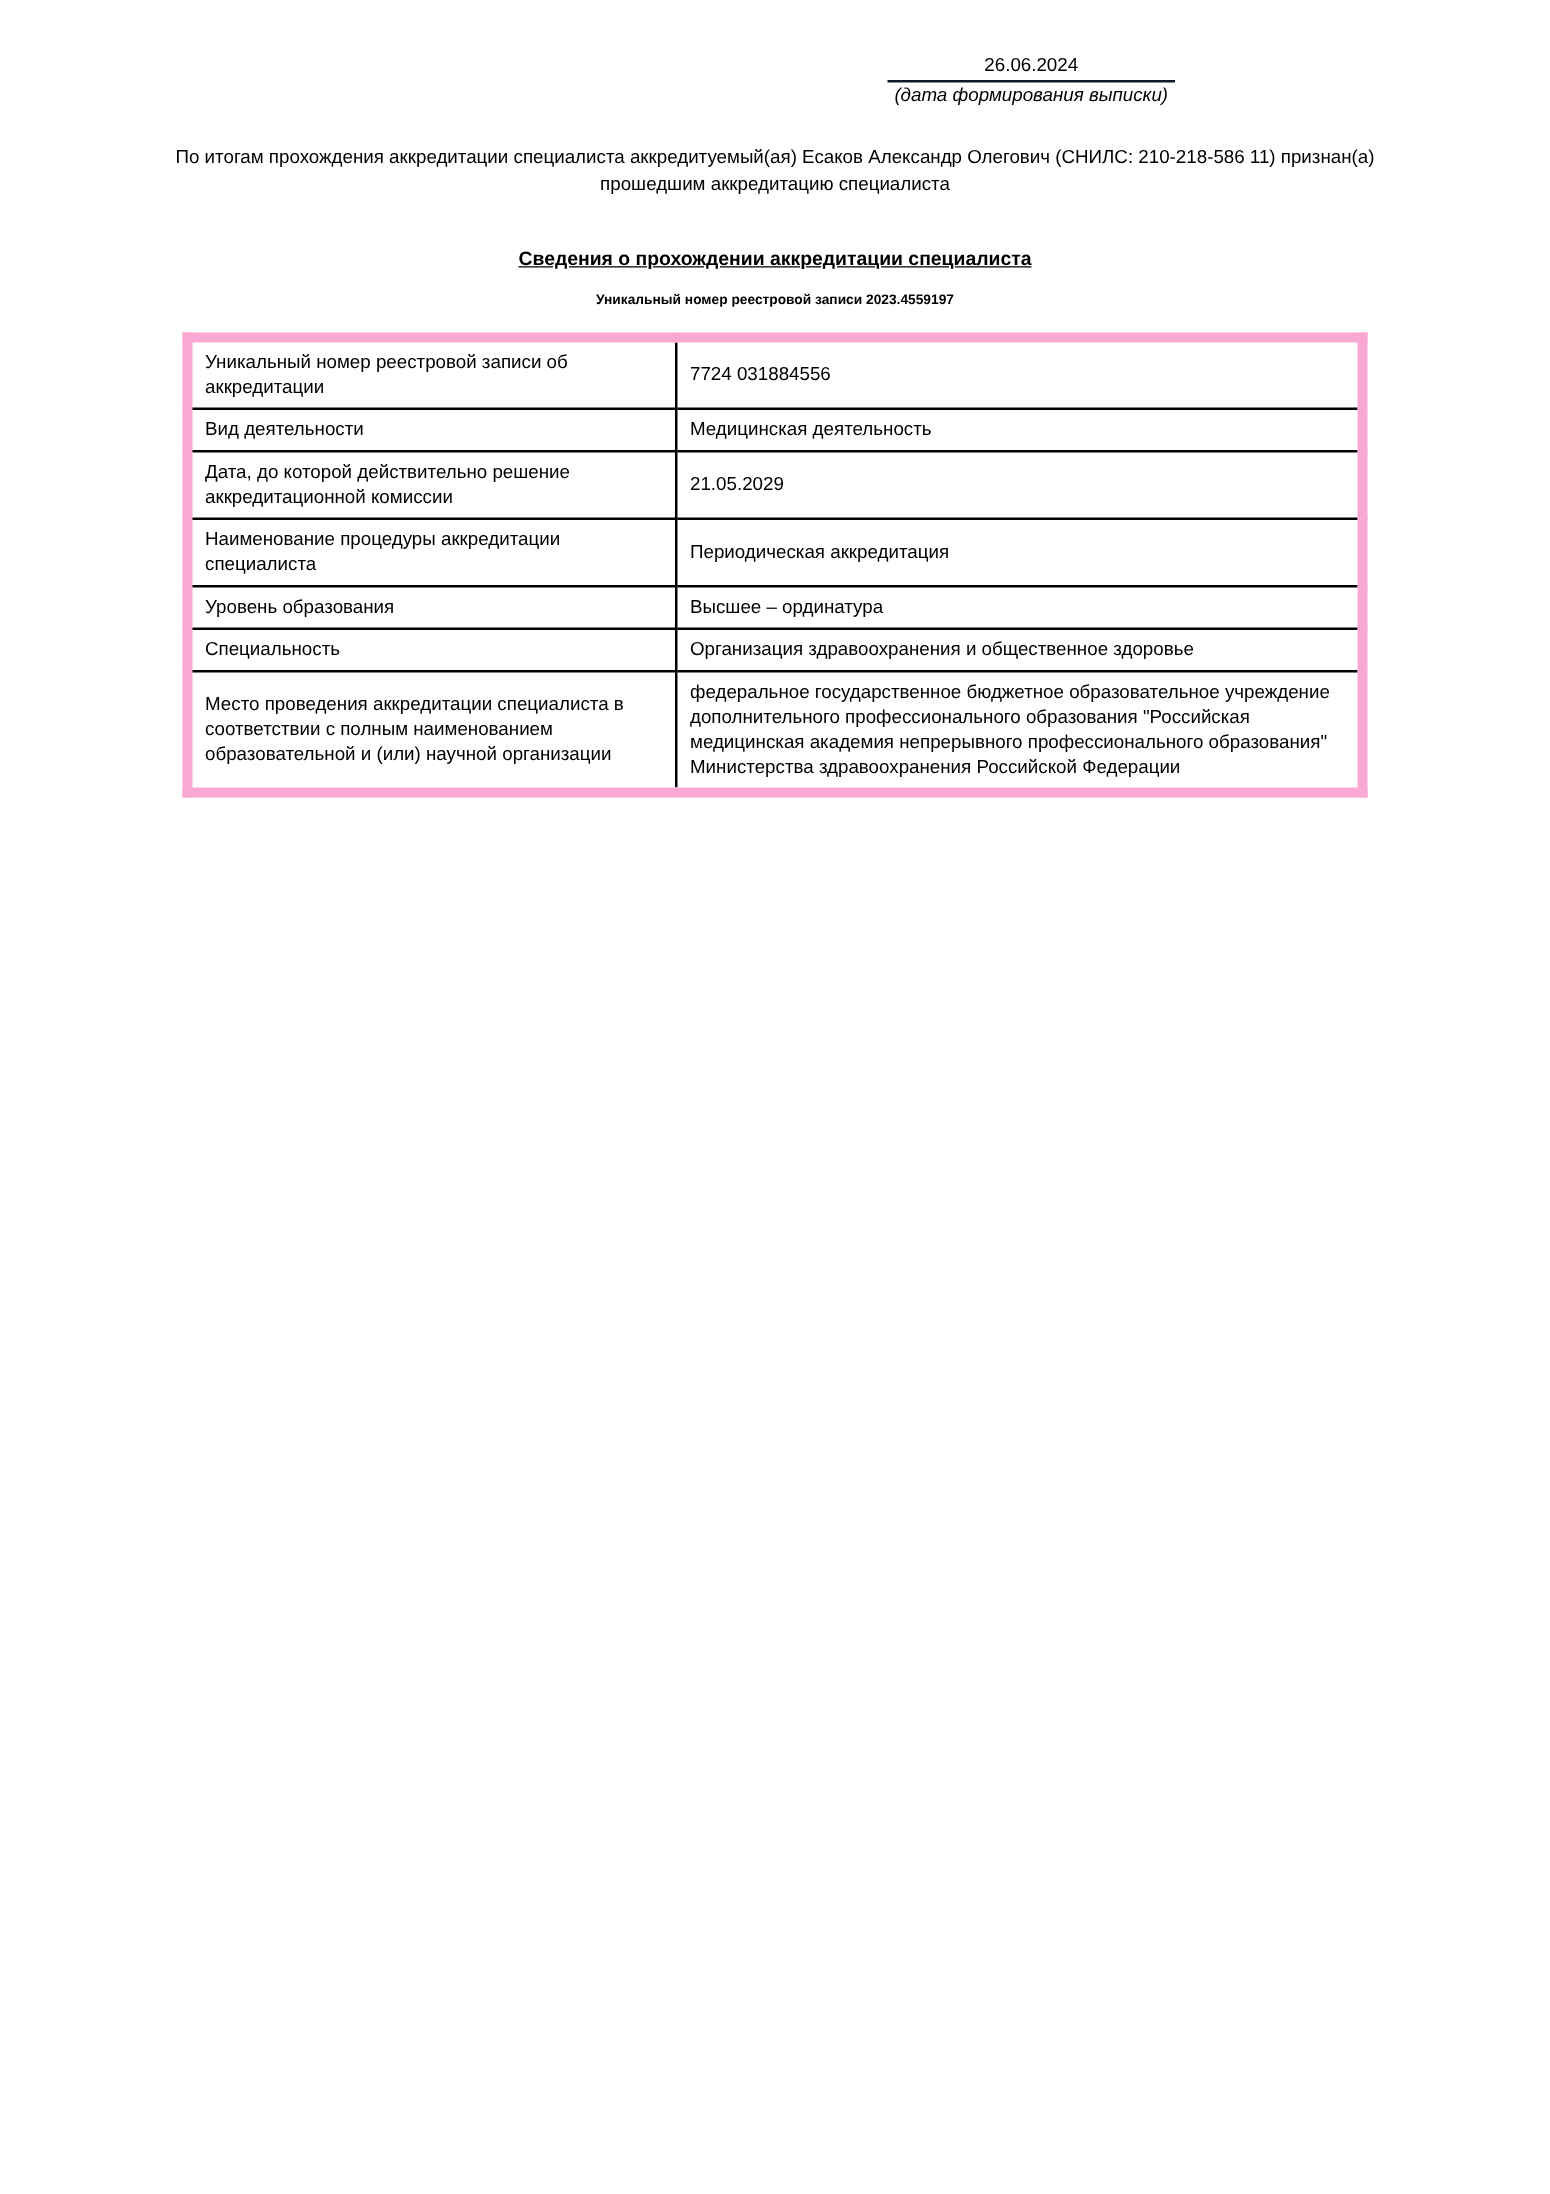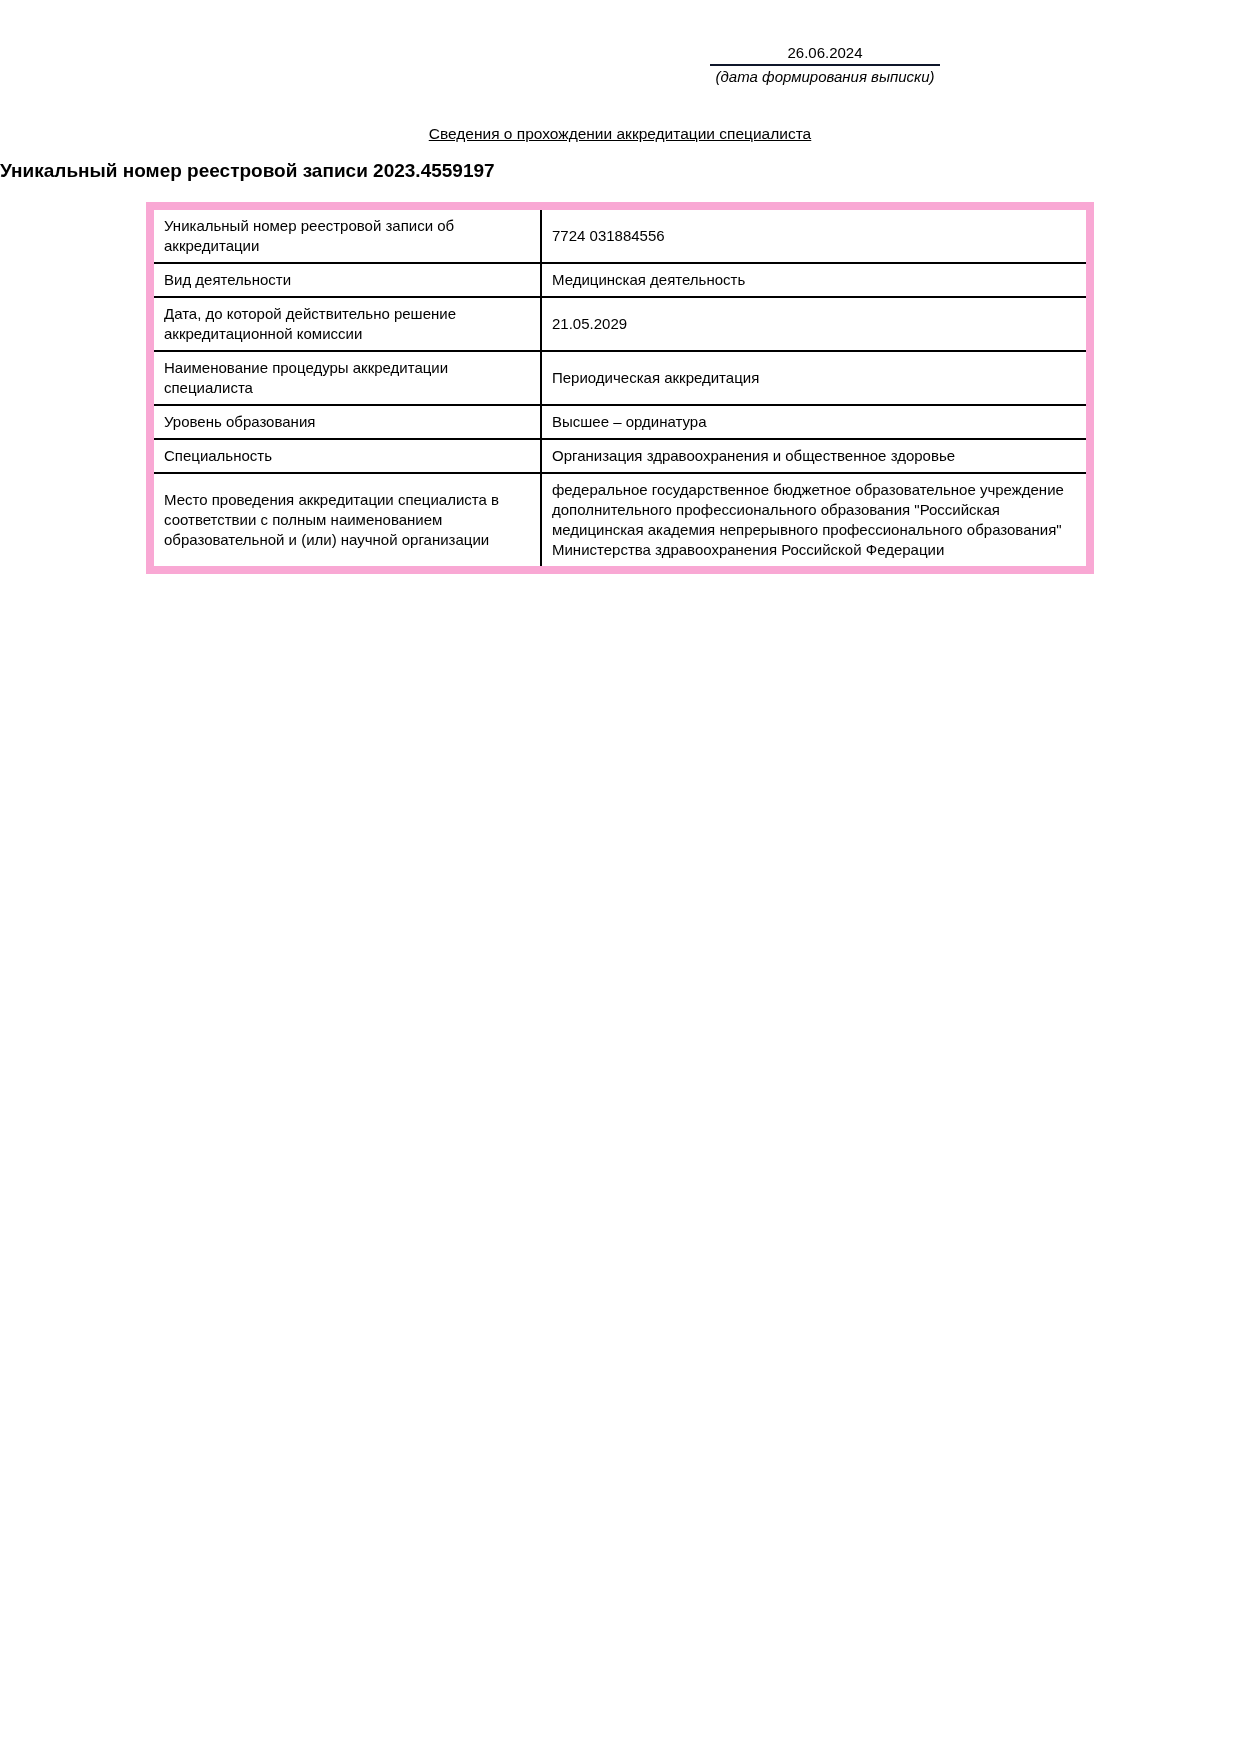--- a/index.html
+++ b/index.html
@@ -50,25 +50,26 @@
     font-size: 15px;
     line-height: 22px;
   }
 
   .section-heading {
     margin-top: 40px;
     text-align: center;
     font-size: 15.5px;
     font-weight: normal;
   }
-  .section-heading span { text-decoration: underline; }
+  .section-heading span { text-decoration: underline; font-weight: bold; }
 
   .registry-heading {
     margin-top: 17px;
-    font-size: 19px;
+    text-align: center;
+    font-size: 11px;
     font-weight: bold;
   }
 
   table.acc-table {
     margin: 20px auto 0;
     width: 948px;
     border-collapse: collapse;
     border: 8px solid #f9a8d4;
     table-layout: fixed;
   }
@@ -89,20 +90,21 @@
 <body>
 
 <div class="page">
 
 
   <div class="date-block">
     <span class="date-value">26.06.2024</span>
     <span class="date-caption">(дата формирования выписки)</span>
   </div>
 
+  <div class="intro">По итогам прохождения аккредитации специалиста аккредитуемый(ая) Есаков Александр Олегович (СНИЛС: 210-218-586 11) признан(а) прошедшим аккредитацию специалиста</div>
 
   <div class="section-heading">
     <span>Сведения о прохождении аккредитации специалиста</span>
   </div>
 
   <div class="registry-heading">Уникальный номер реестровой записи 2023.4559197</div>
 
   <table class="acc-table">
     <tbody id="acc-table-body">
         <tr class="h2">

